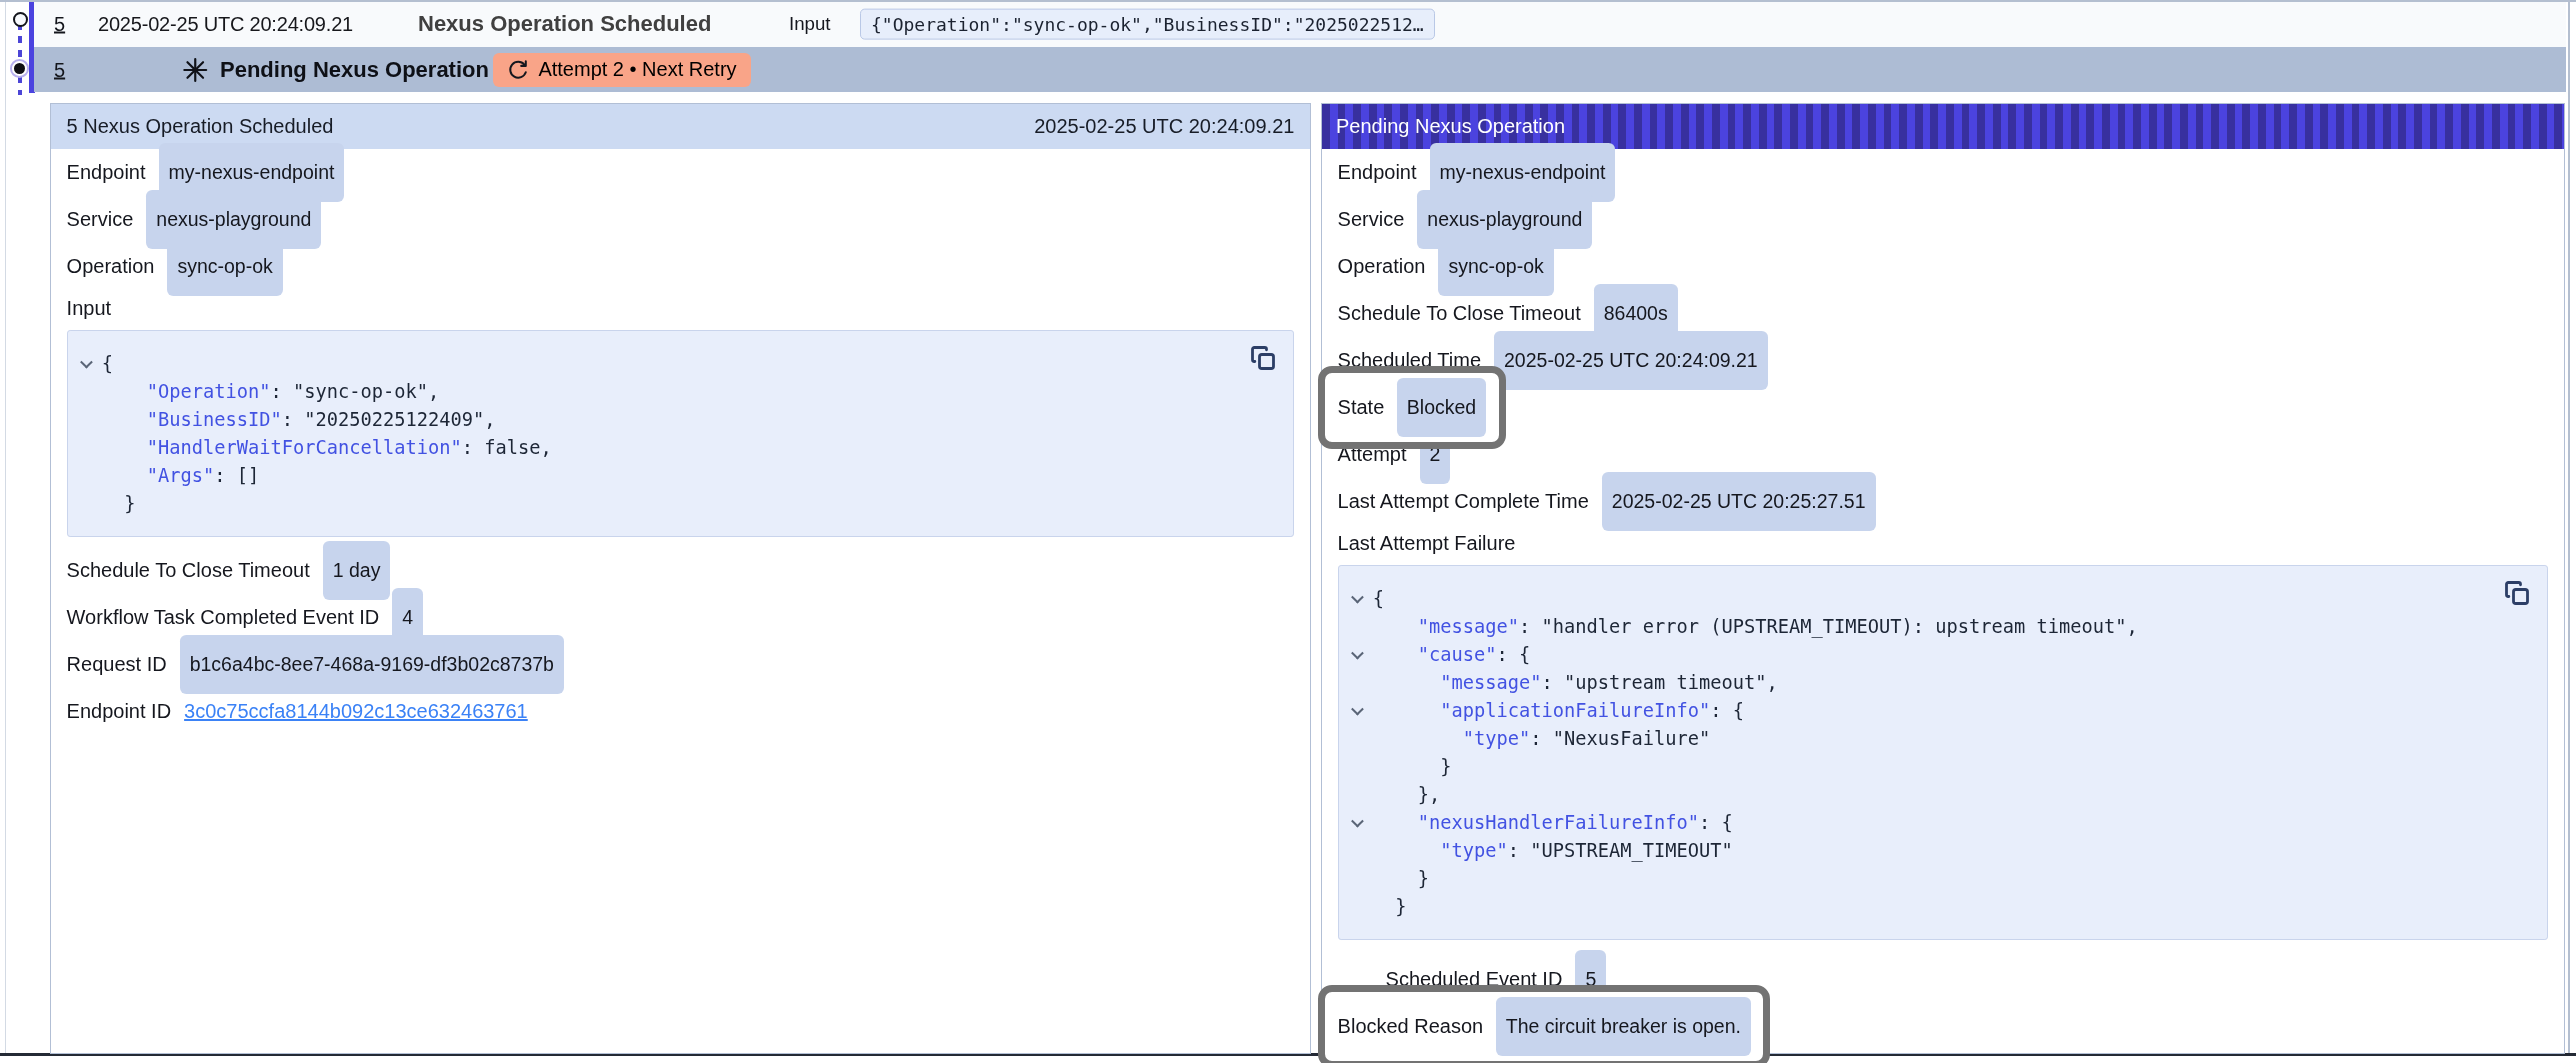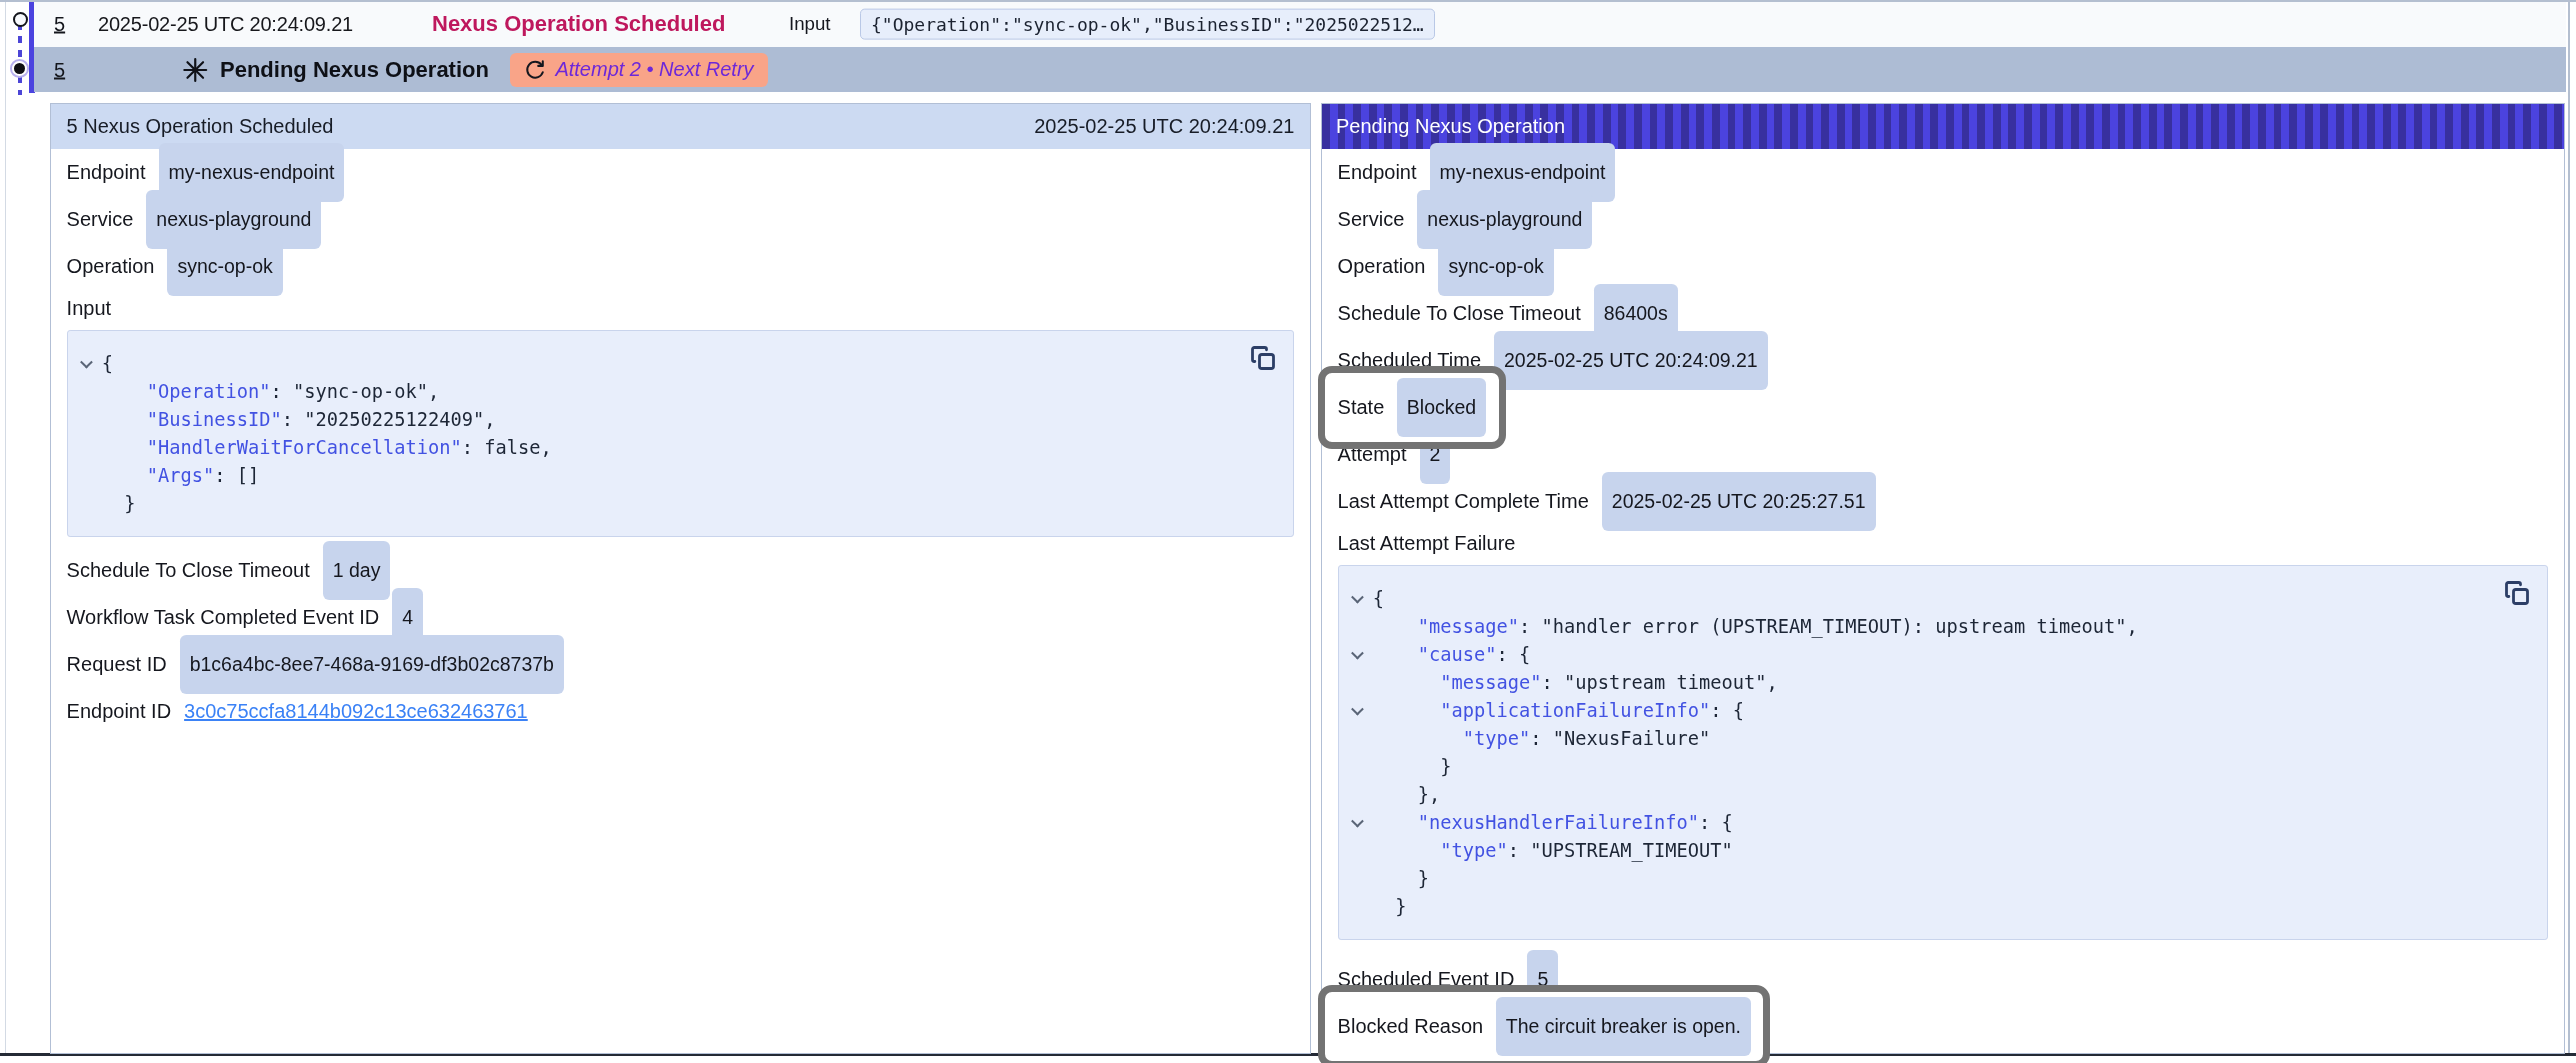--- a/index.html
+++ b/index.html
@@ -23,28 +23,28 @@
   .tl-dot { position:absolute; left:1.6px; top:1.6px; width:11px; height:11px; border-radius:50%; background:#0f1014; }
   .select-bar { position:absolute; left:29px; top:1.6px; width:5.5px; height:91px; background:#4b43df; }
 
   
   .row { position:absolute; left:34px; width:2532px; height:45px; }
   .row1 { top:1.6px;  background:#f8fafc; }
   .row2 { top:47px; background:#adbcd4; }
   .row > * { position:absolute; top:50%; transform:translateY(-50%); }
   .evid { left:20px; font-size:20px; color:#14161c; text-decoration:underline; cursor:pointer; }
   .ts   { left:64px; font-size:20px; color:#17181c; letter-spacing:-0.2px; }
-  .rtitle { left:398px; font-size:22px; font-weight:700; color:#be185d; }
+  .rtitle { left:384px; font-size:22px; font-weight:700; color:#404040; }
   .inlabel { left:755px; font-size:18.7px; color:#15171e; }
   .inpill { left:826px; font-family:"DejaVu Sans Mono", monospace; font-size:18px; color:#1b2230;
             background:#e7eefb; border:1.6px solid #b9c8e6; border-radius:4.7px; padding:3.9px 10px; }
   .rtitle2 { left:186px; font-size:22px; font-weight:700; color:#0e1016; }
   .star-icon { left:148px; }
-  .badge { left:476px; display:inline-flex; align-items:center; gap:9.4px; height:34px;
-           background:#f9a488; border-radius:6.2px; padding:0 14px; font-size:20px; color:#6d28d9;font-style:italic; }
+  .badge { left:459px; display:inline-flex; align-items:center; gap:9.4px; height:34px;
+           background:#f9a488; border-radius:6.2px; padding:0 14px; font-size:20px; color:#000000; }
 
   
   .panel { position:absolute; top:103px; height:951px; background:#ffffff;
            border:1.6px solid #b2bfd5; z-index:3; }
   .left-panel  { left:50px;  width:1261px; }
   .right-panel { left:1321px; width:1244px; }
   .lp-head { height:45px; background:#ccdaf2; display:flex; align-items:center;
              justify-content:space-between; padding:0 15.6px; font-size:20px; font-weight:500; color:#171c26;text-align:right; }
   .rp-head { height:45px; background:repeating-linear-gradient(90deg,#38309f 0 7.8px,#4b43df 7.8px 15.6px);
              display:flex; align-items:center; padding:0 14px; font-size:20px; font-weight:500; color:#ffffff; }
@@ -69,21 +69,21 @@
   .chev { width:8.6px; height:8.6px; border-left:2.3px solid #5a6577; border-bottom:2.3px solid #5a6577;
           transform:rotate(-45deg) translateY(-1.6px); cursor:pointer; }
   .ctext { font-family:"DejaVu Sans Mono", monospace; font-size:18.7px; line-height:28px;
            white-space:pre; color:#1d2636; }
   .c-k { color:#4252e2; }
   .c-p { color:#1d2636; }
   .copy-btn { position:absolute; top:12.5px; right:15.6px; width:30px; height:30px; background:none;
               border:none; cursor:pointer; padding:0; }
   .copy-btn svg { stroke:#2c3e66; fill:none; stroke-width:2.4; stroke-linecap:round; stroke-linejoin:round; }
 
-  .mt20 { margin-top:15.6px; }
+  .mt20 { margin-top:15.6px;margin-left:48px; }
   svg.inline-ic { display:block; }
 </style>
 </head>
 <body>
 
 <div class="screen">
 
   <div class="frame-top"></div>
   <div class="frame-left"></div>
   <div class="frame-right"></div>

